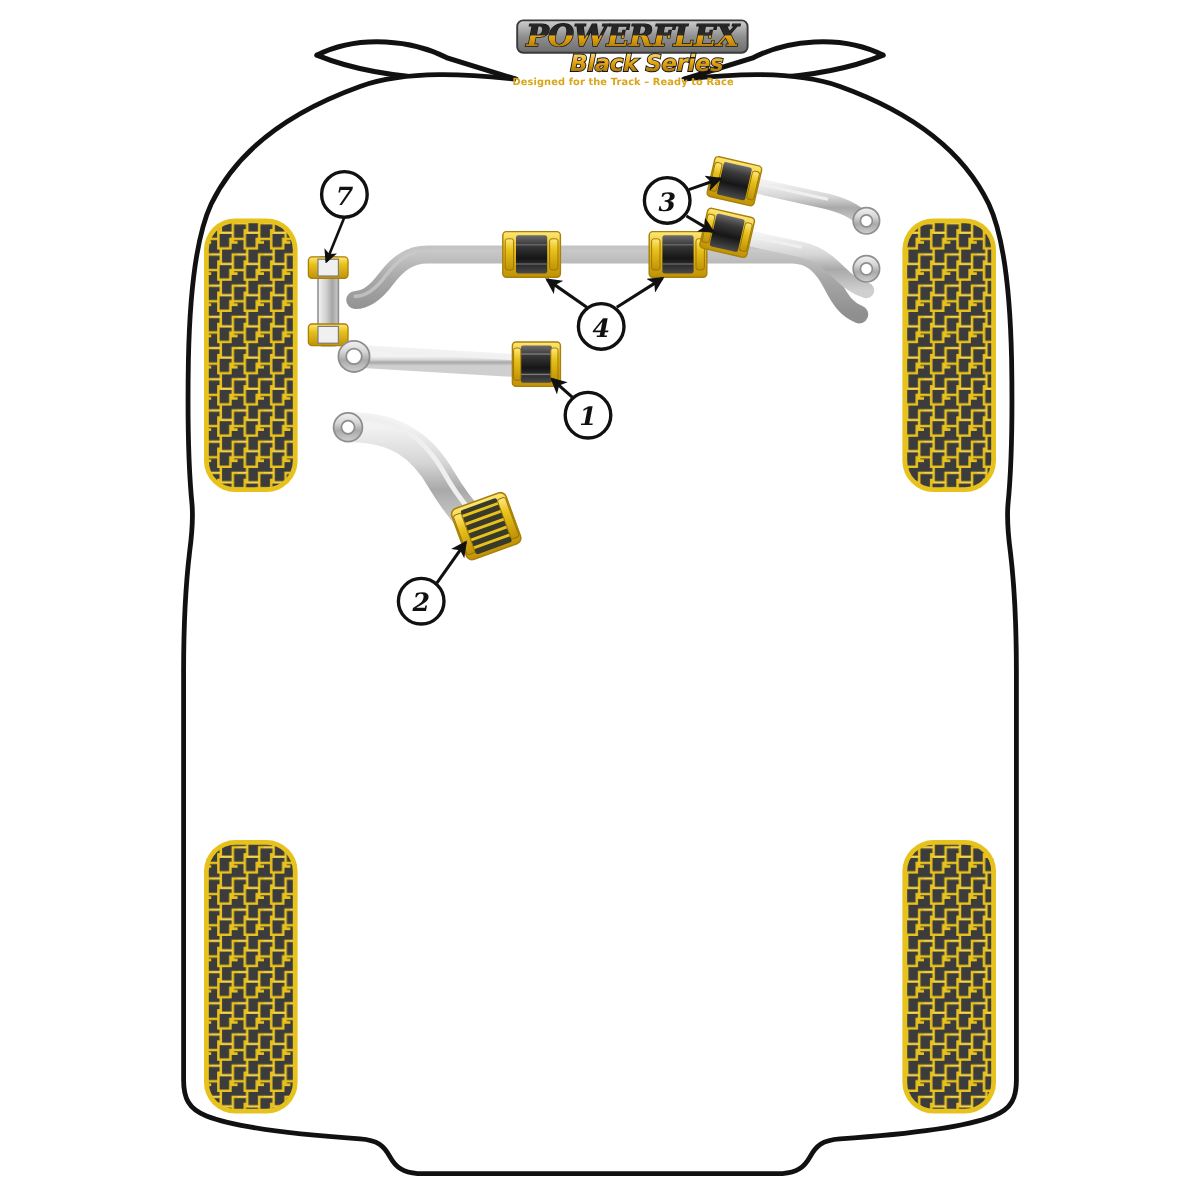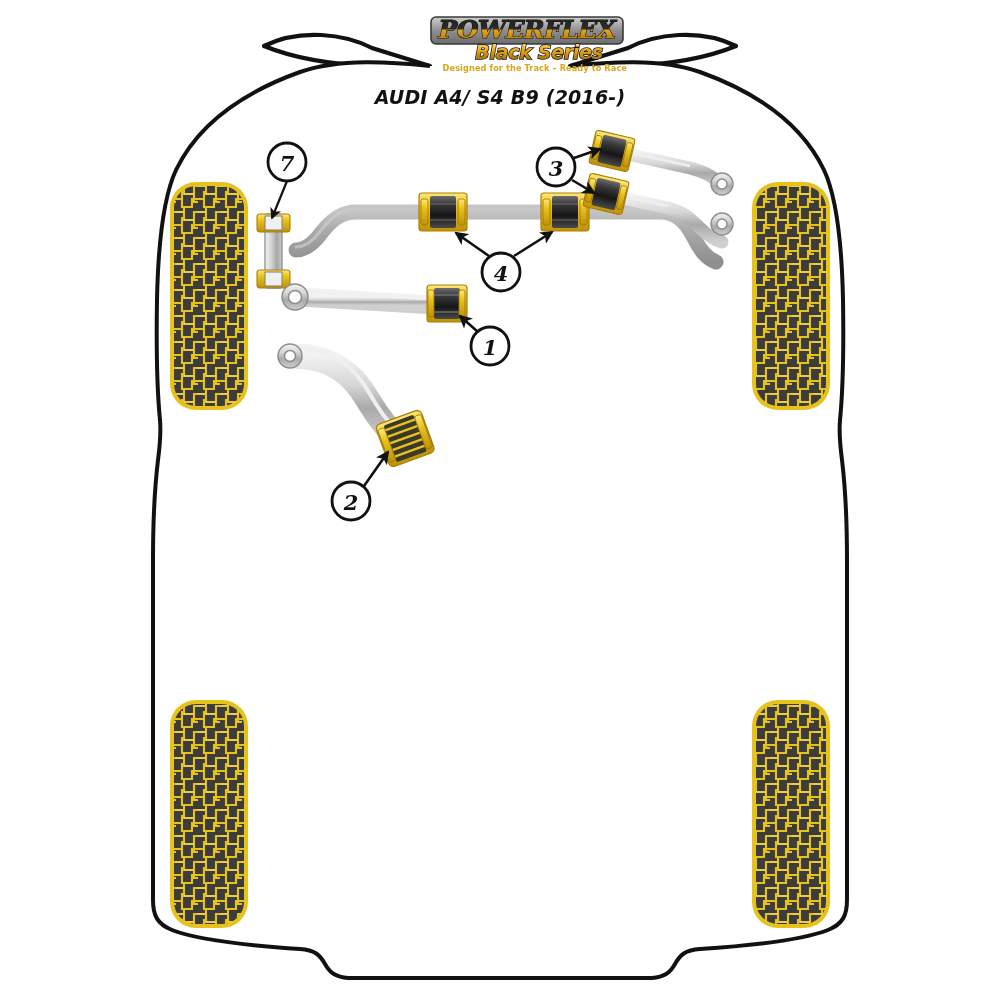--- a/index.html
+++ b/index.html
@@ -7,21 +7,21 @@
   #root{position:relative;width:1000px;height:1000px;background:#ffffff;overflow:hidden;}
   svg{display:block;}
 
   
   #brand{position:absolute;left:427px;top:14px;width:200px;height:62px;}
   .pf-word{
     position:absolute;left:0;top:0;width:200px;height:34px;
   }
   .pf-sub{position:absolute;left:22px;top:28px;width:180px;height:22px;}
   .pf-tag{
-    position:absolute;left:0;top:49px;width:200px;text-align:right;
+    position:absolute;left:0;top:49px;width:200px;text-align:left;
     font-family:"DejaVu Sans",sans-serif;font-weight:bold;font-size:8.2px;
     color:#d8a51b;letter-spacing:.1px;white-space:nowrap;
   }
   
   #title{
     position:absolute;left:0;top:86px;width:1000px;text-align:center;
     font-family:"DejaVu Sans",sans-serif;font-style:italic;font-weight:bold;
     font-size:19px;color:#111;letter-spacing:.2px;
   }
   
@@ -312,15 +312,14 @@
           <stop offset="0.45" stop-color="#E8A612"></stop>
           <stop offset="1" stop-color="#8a5e02"></stop>
         </linearGradient>
       </defs>
       <text x="90" y="17" text-anchor="middle" font-family="DejaVu Sans, sans-serif" font-style="italic" font-weight="bold" font-size="19" letter-spacing="-0.3" fill="url(#serg)" stroke="#151515" stroke-width="1.5" paint-order="stroke">Black Series</text>
     </svg>
 
     <div class="pf-tag">Designed for the Track – Ready to Race</div>
   </div>
 
-  <div id="title">AUDI A4/ S4 B9 (2016-)</div>
 
 </div>
 
 </body></html>

